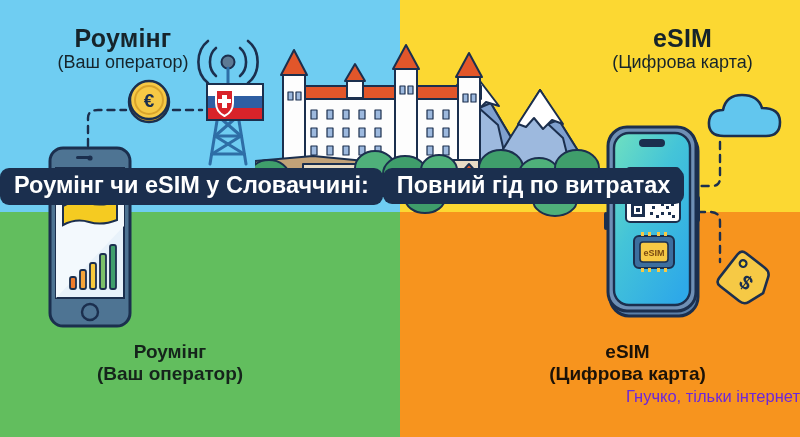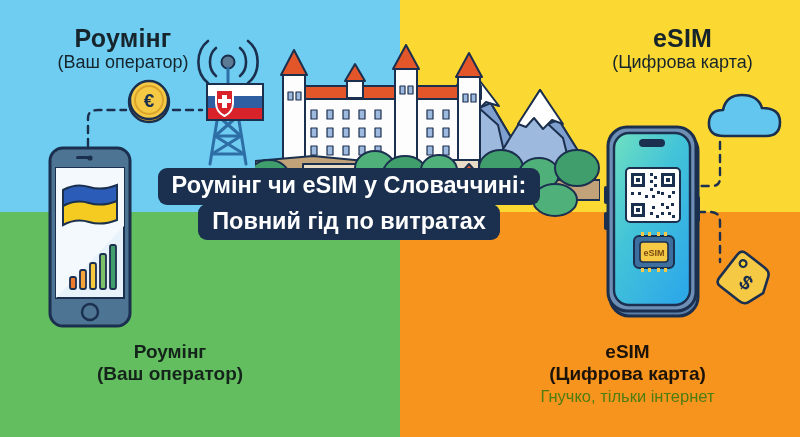--- a/index.html
+++ b/index.html
@@ -44,21 +44,21 @@
   
   #tag{position:absolute;left:716px;top:250px;width:58px;height:58px;}
 
   
   #phone-left{position:absolute;left:48px;top:146px;width:84px;height:182px;}
   #phone-right{position:absolute;left:604px;top:124px;width:100px;height:196px;}
 
   
   #banner{
     position:absolute;left:0;top:168px;width:698px;
-    display:flex;flex-direction:column;align-items:center;
+    display:flex;flex-direction:row;align-items:center;
     pointer-events:none;
   }
   #banner .line{
     background:#1B2F4E;color:#FFFFFF;
     font-weight:bold;font-size:23.5px;line-height:1.0;
     padding:6px 14px 7px;
     border-radius:9px;
     white-space:nowrap;
     margin:0;
   }
@@ -67,21 +67,21 @@
   #banner .l3{margin-top:-1px;}
 
   
   .cap{position:absolute;text-align:center;line-height:1.18;}
   .cap .t1{display:block;font-size:19px;font-weight:bold;color:#15241B;}
   .cap .t2{display:block;font-size:19px;font-weight:bold;color:#15241B;}
   .cap .t3{display:block;font-size:16.5px;font-weight:normal;color:#16271C;margin-top:1px;}
   #cap-left{left:0px;top:341px;width:340px;}
   #cap-right{left:455px;top:341px;width:345px;}
   #cap-right .t1,#cap-right .t2{color:#1B1208;}
-  #cap-right .t3{color:#4d7c0f;}
+  #cap-right .t3{color:#6d28d9;text-align:right;}
 </style>
 </head>
 <body>
 
 <div id="poster">
 
   <div class="quad q-tl"></div>
   <div class="quad q-tr"></div>
   <div class="quad q-bl"></div>
   <div class="quad q-br"></div>

